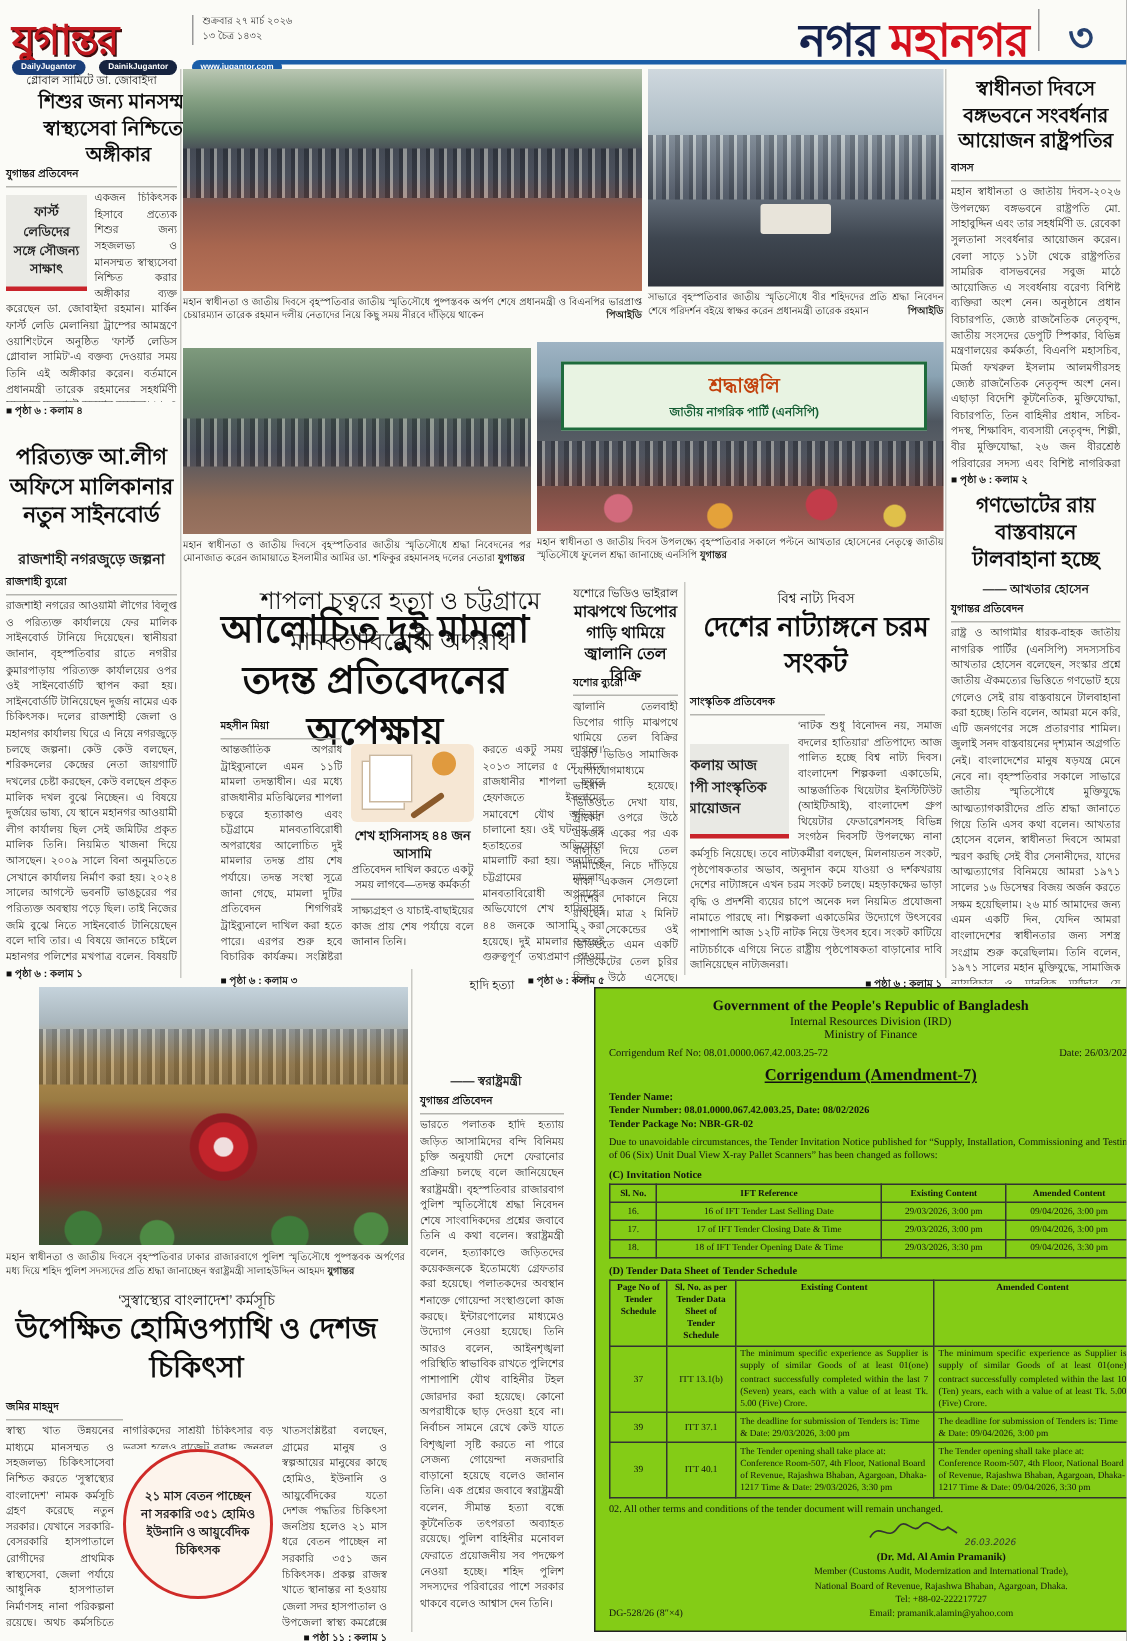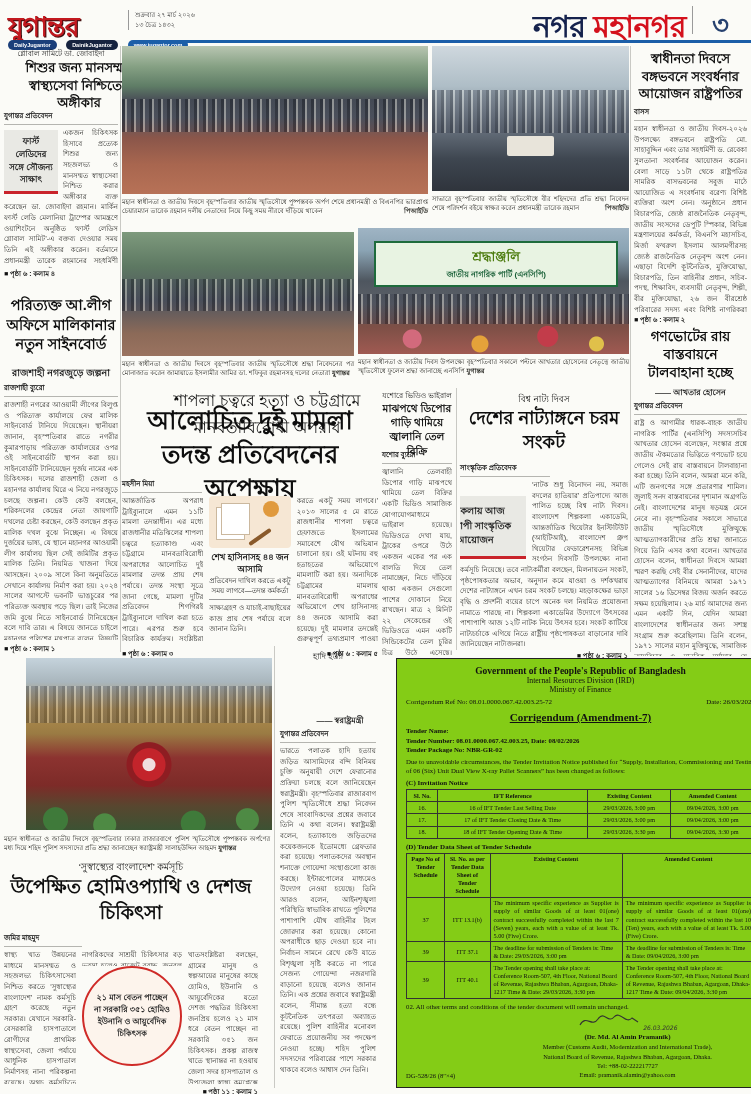--- a/index.html
+++ b/index.html
@@ -59,21 +59,21 @@
   .t-table th{font-weight:700;text-align:center;}
   .t-close{font-size:6.8px;margin-top:4px;}
   .t-sig{margin-top:2px;text-align:center;float:right;width:255px;font-size:6.4px;line-height:1.45;}
   .t-signame{font-weight:700;font-size:7px;}
   .t-dg{font-size:6.6px;position:absolute;left:9px;bottom:8px;}
   .sigdate{font-family:"DejaVu Sans",sans-serif;font-style:italic;font-size:6px;color:#333;}
   
   .ph-band{position:absolute;left:0;right:0;}
   .crowdtex{background:repeating-linear-gradient(90deg,rgba(15,18,28,.55) 0 3px,rgba(235,233,225,.5) 3px 5px,rgba(60,65,80,.5) 5px 9px);}
   .banner-green{position:absolute;left:6%;right:4%;background:#e8f3e2;border:2px solid #1e6b3c;display:flex;flex-direction:column;align-items:center;justify-content:center;}
-  .banner-red{color:#4d7c0f;font-weight:800;}
+  .banner-red{color:#c2410c;font-weight:800;}
   .banner-sub{color:#145c33;font-weight:700;}
 </style>
 </head>
 <body>
 
 <div class="page">
 
   <div class="abs" style="left:8px;top:6px;">
     <span class="logo">যুগান্তর</span>
   </div>
@@ -155,21 +155,21 @@
       <div class="banner-sub" style="font-size:8px;">জাতীয় নাগরিক পার্টি (এনসিপি)</div>
     </div>
     <div class="ph-band crowdtex" style="top:52%;height:24%;opacity:.8;"></div>
   </div>
   <div class="abs caption" style="left:358px;top:357px;width:271px;">
     <span>মহান স্বাধীনতা ও জাতীয় দিবস উপলক্ষ্যে বৃহস্পতিবার সকালে পল্টনে আখতার হোসেনের নেতৃত্বে জাতীয় স্মৃতিসৌধে ফুলেল শ্রদ্ধা জানাচ্ছে এনসিপি</span> <span class="credit">যুগান্তর</span>
   </div>
 
   <div class="abs kicker" style="left:122px;top:388px;width:256px;font-size:16px;margin-left:17px;">শাপলা চত্বরে হত্যা ও চট্টগ্রামে মানবতাবিরোধী অপরাধ</div>
   <div class="abs hl" style="left:122px;top:404px;width:256px;font-size:25px;">আলোচিত দুই মামলা তদন্ত প্রতিবেদনের অপেক্ষায়</div>
-  <div class="abs" style="left:122px;top:478px;width:256px;">
+  <div class="abs" style="left:122px;top:478px;width:256px;padding-left:25px;">
     <span class="byline" style="width:80px;">মহসীন মিয়া</span>
     <div class="cols" style="height:148px;overflow:hidden;">
       <div class="body">আন্তর্জাতিক অপরাধ ট্রাইব্যুনালে এমন ১১টি মামলা তদন্তাধীন। এর মধ্যে রাজধানীর মতিঝিলের শাপলা চত্বরে হত্যাকাণ্ড এবং চট্টগ্রামে মানবতাবিরোধী অপরাধের আলোচিত দুই মামলার তদন্ত প্রায় শেষ পর্যায়ে। তদন্ত সংস্থা সূত্রে জানা গেছে, মামলা দুটির প্রতিবেদন শিগগিরই ট্রাইব্যুনালে দাখিল করা হতে পারে। এরপর শুরু হবে বিচারিক কার্যক্রম। সংশ্লিষ্টরা বলছেন, সাক্ষ্যগ্রহণ ও আলামত যাচাইয়ের কাজ শেষ হলেই প্রতিবেদন চূড়ান্ত করা হবে।</div>
       <div>
         <div class="illus" style="width:100%;height:52px;">
           <div class="il-paper" style="left:8%;top:22%;width:34%;height:58%;"></div>
           <div class="il-paper" style="left:14%;top:14%;width:34%;height:58%;"></div>
           <div class="il-dot" style="right:14%;top:10%;width:16px;height:16px;background:#e09a3e;"></div>
           <div class="il-pen" style="right:22%;bottom:18%;width:26px;height:4px;"></div>
         </div>
@@ -225,21 +225,21 @@
         radial-gradient(circle at 68% 96%, #3f7a3a 0 12px, transparent 13px),
         radial-gradient(circle at 90% 94%, #4e8a44 0 11px, transparent 12px),
         linear-gradient(180deg,#c5d3dc 0%,#a9b6bd 14%,#b08d4f 30%,#9a7b43 44%,#8c3330 58%,#7d2b28 74%,#58462f 86%,#3c5233 100%);">
     <div class="ph-band crowdtex" style="top:16%;height:22%;opacity:.55;"></div>
   </div>
   <div class="abs caption" style="left:4px;top:834px;width:266px;">
     <span>মহান স্বাধীনতা ও জাতীয় দিবসে বৃহস্পতিবার ঢাকার রাজারবাগে পুলিশ স্মৃতিসৌধে পুষ্পস্তবক অর্পণের মধ্য দিয়ে শহিদ পুলিশ সদস্যদের প্রতি শ্রদ্ধা জানাচ্ছেন স্বরাষ্ট্রমন্ত্রী সালাহউদ্দিন আহমদ</span> <span class="credit">যুগান্তর</span>
   </div>
 
   <div class="abs kicker" style="left:280px;top:650px;width:96px;font-size:8px;">হাদি হত্যা</div>
-  <div class="abs attrib" style="left:292px;top:714px;width:96px;">—— স্বরাষ্ট্রমন্ত্রী</div>
+  <div class="abs attrib" style="left:276px;top:714px;width:96px;">—— স্বরাষ্ট্রমন্ত্রী</div>
   <div class="abs" style="left:280px;top:728px;width:96px;">
     <span class="byline">যুগান্তর প্রতিবেদন</span>
     <div class="body" style="height:346px;">ভারতে পলাতক হাদি হত্যায় জড়িত আসামিদের বন্দি বিনিময় চুক্তি অনুযায়ী দেশে ফেরানোর প্রক্রিয়া চলছে বলে জানিয়েছেন স্বরাষ্ট্রমন্ত্রী। বৃহস্পতিবার রাজারবাগ পুলিশ স্মৃতিসৌধে শ্রদ্ধা নিবেদন শেষে সাংবাদিকদের প্রশ্নের জবাবে তিনি এ কথা বলেন। স্বরাষ্ট্রমন্ত্রী বলেন, হত্যাকাণ্ডে জড়িতদের কয়েকজনকে ইতোমধ্যে গ্রেফতার করা হয়েছে। পলাতকদের অবস্থান শনাক্তে গোয়েন্দা সংস্থাগুলো কাজ করছে। ইন্টারপোলের মাধ্যমেও উদ্যোগ নেওয়া হয়েছে। তিনি আরও বলেন, আইনশৃঙ্খলা পরিস্থিতি স্বাভাবিক রাখতে পুলিশের পাশাপাশি যৌথ বাহিনীর টহল জোরদার করা হয়েছে। কোনো অপরাধীকে ছাড় দেওয়া হবে না। নির্বাচন সামনে রেখে কেউ যাতে বিশৃঙ্খলা সৃষ্টি করতে না পারে সেজন্য গোয়েন্দা নজরদারি বাড়ানো হয়েছে বলেও জানান তিনি। এক প্রশ্নের জবাবে স্বরাষ্ট্রমন্ত্রী বলেন, সীমান্ত হত্যা বন্ধে কূটনৈতিক তৎপরতা অব্যাহত রয়েছে। পুলিশ বাহিনীর মনোবল ফেরাতে প্রয়োজনীয় সব পদক্ষেপ নেওয়া হচ্ছে। শহিদ পুলিশ সদস্যদের পরিবারের পাশে সরকার থাকবে বলেও আশ্বাস দেন তিনি।</div>
   </div>
 
   <div class="abs kicker" style="left:4px;top:860px;width:254px;font-size:9.5px;">‘সুস্বাস্থ্যের বাংলাদেশ’ কর্মসূচি</div>
   <div class="abs hl" style="left:4px;top:874px;width:254px;font-size:19px;">উপেক্ষিত হোমিওপ্যাথি ও দেশজ চিকিৎসা</div>
   <div class="abs" style="left:4px;top:932px;width:254px;">
     <span class="byline" style="width:78px;">জমির মাহমুদ</span>
     <div class="cols" style="height:134px;overflow:hidden;">

